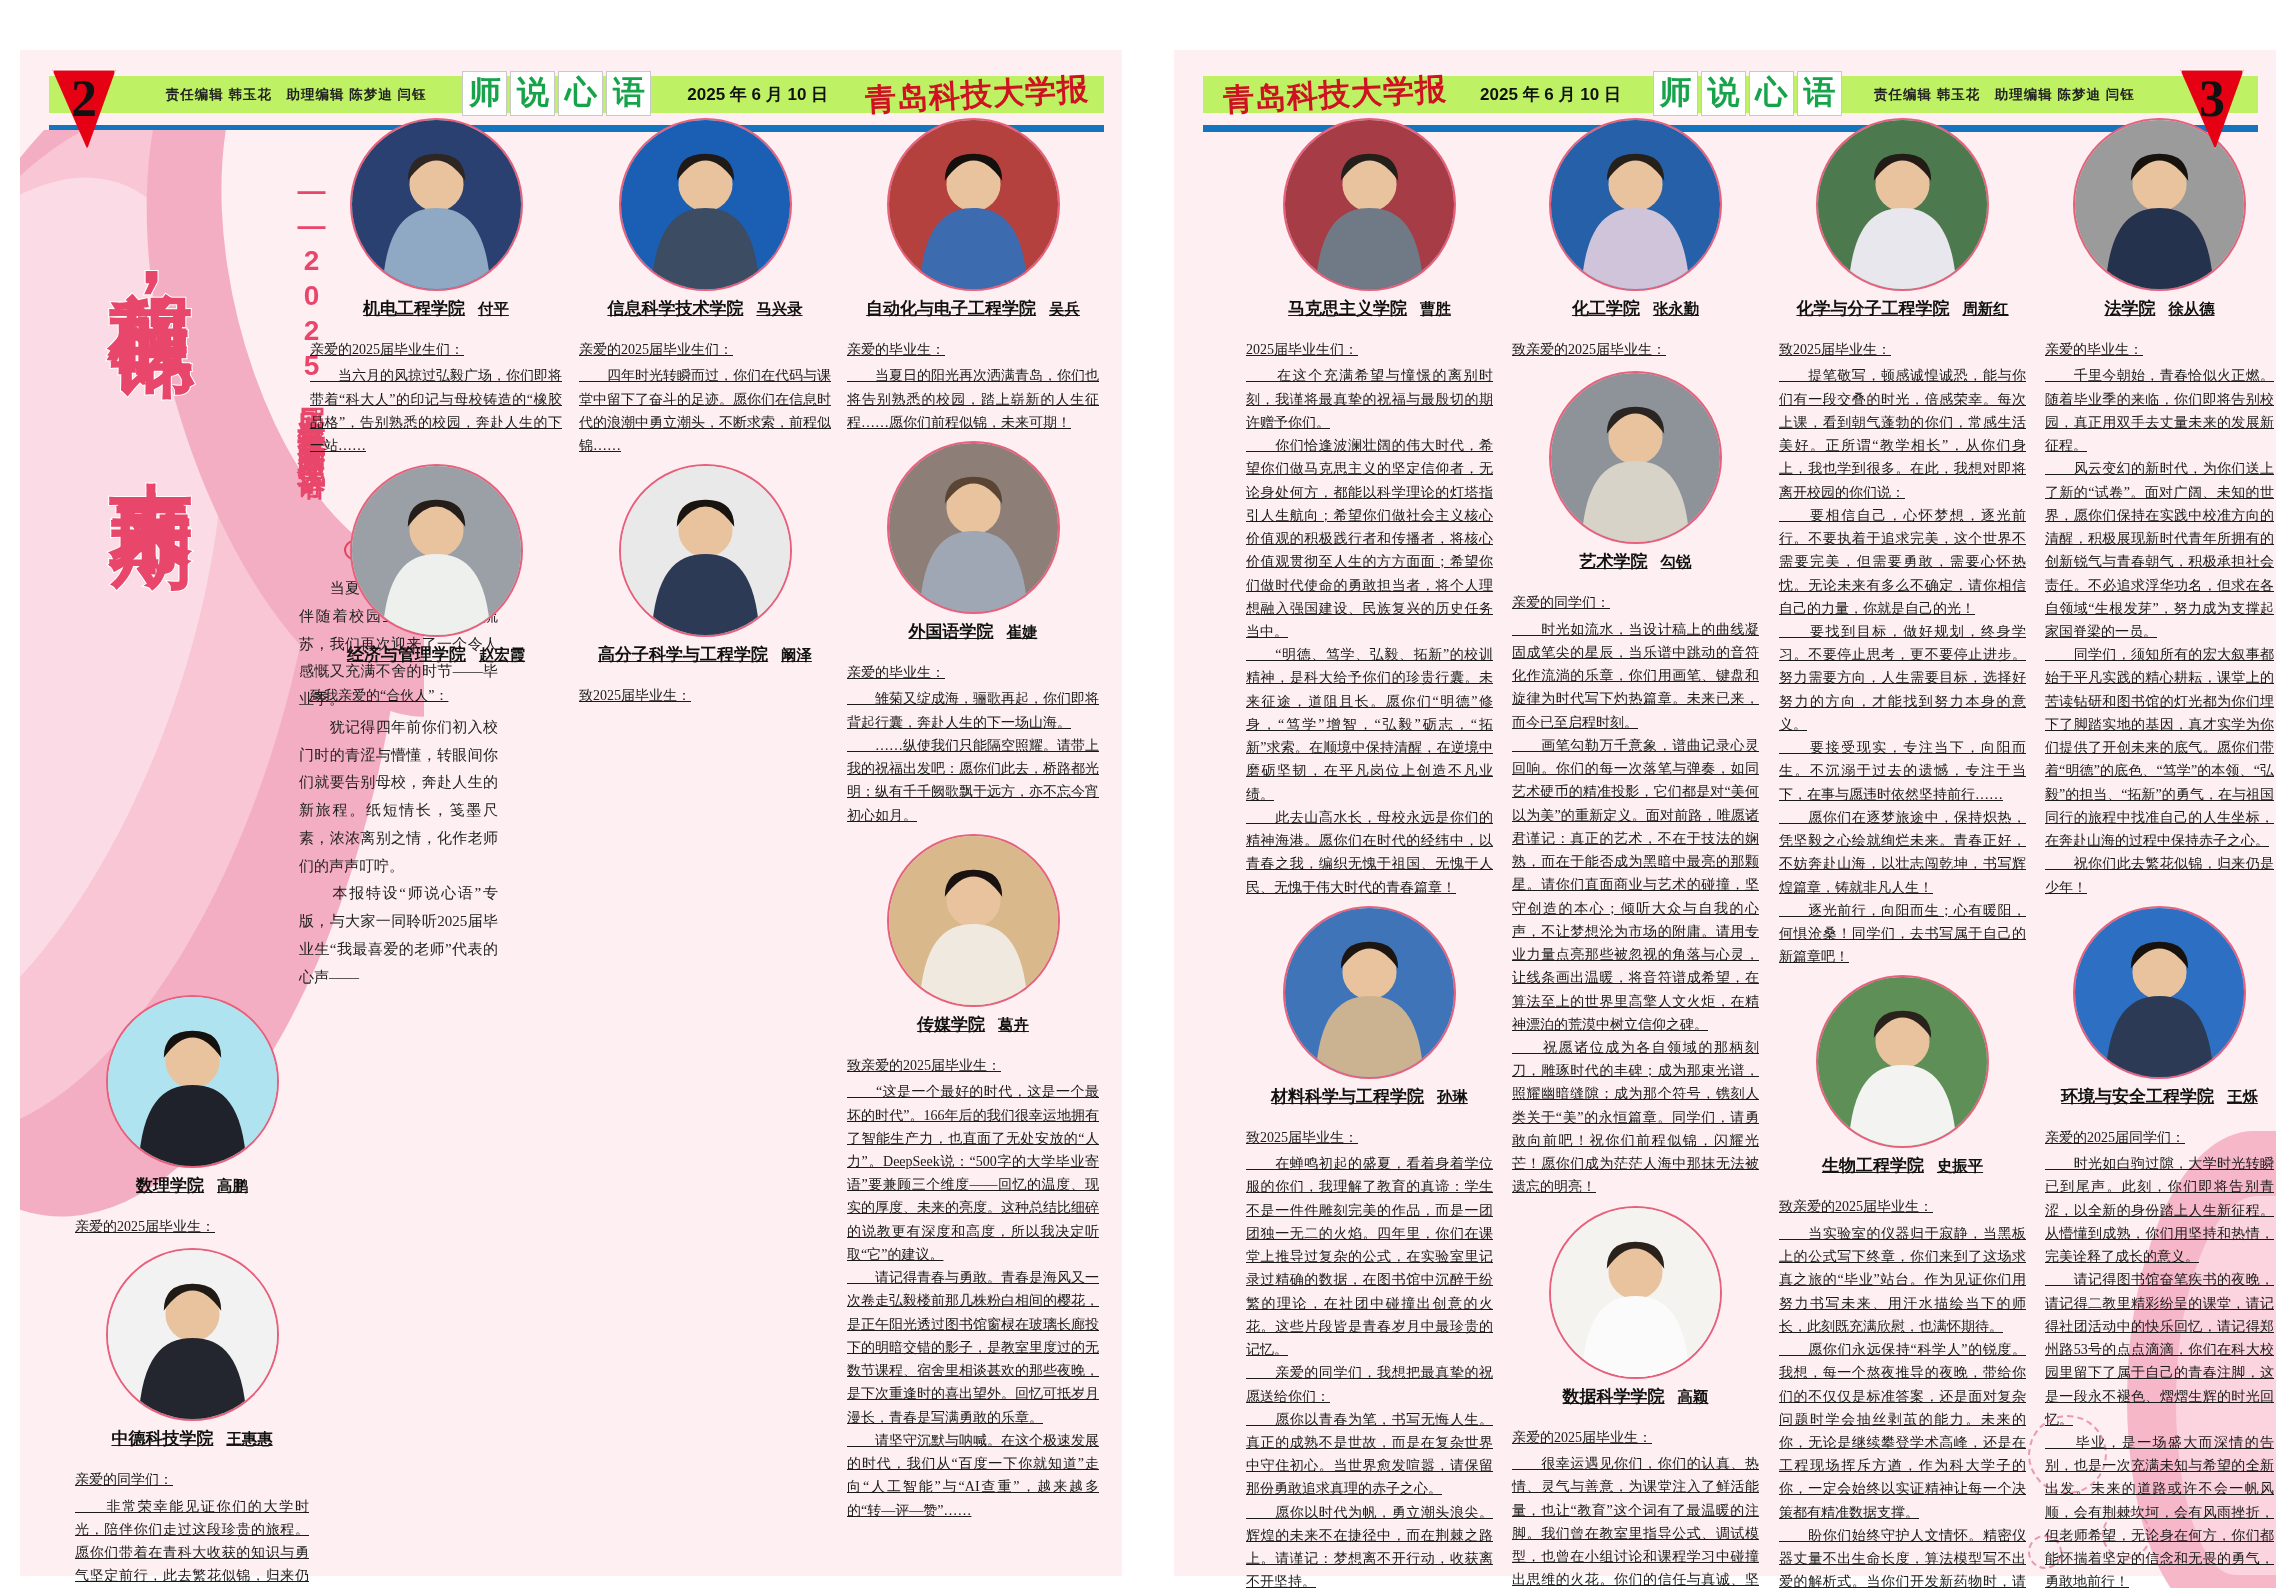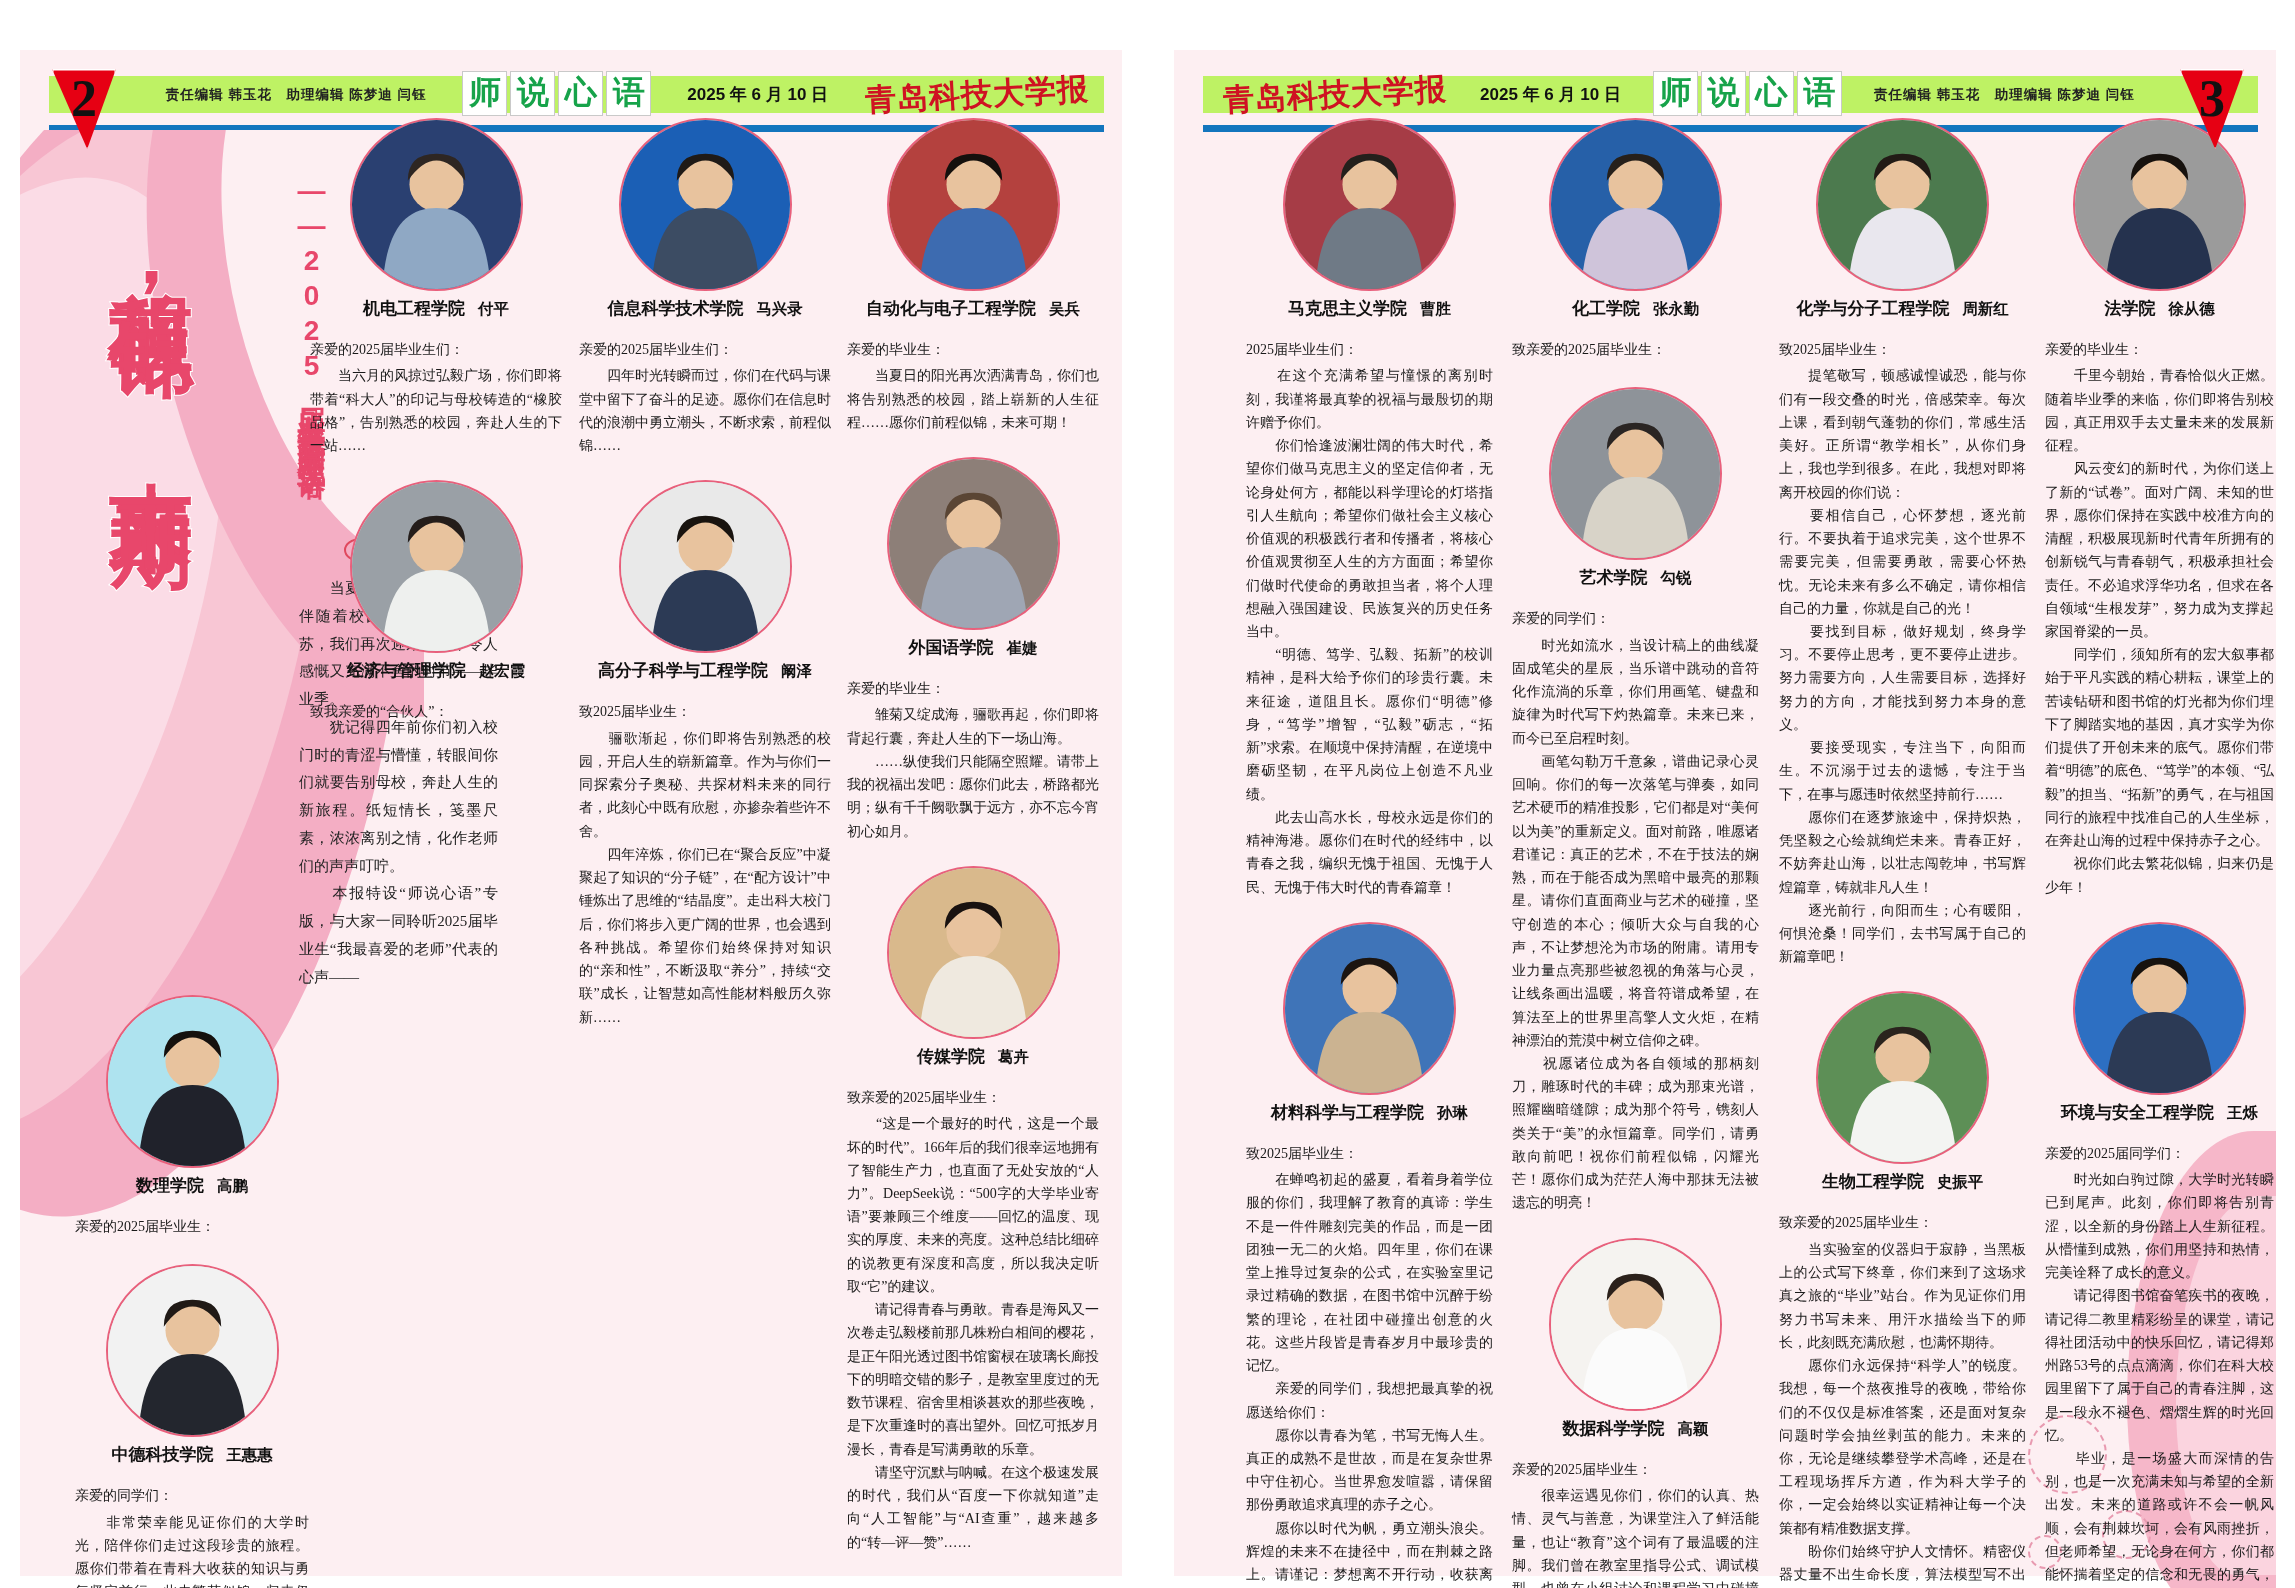--- a/index.html
+++ b/index.html
@@ -41,21 +41,21 @@
         -webkit-text-stroke:2px #ffffff;paint-order:stroke fill;font-size:84px;letter-spacing:9px;}
   .vtitle .seg2{margin-top:60px;}
   .vsub{position:absolute;left:272px;top:45px;writing-mode:vertical-rl;text-orientation:upright;
         font-family:"Liberation Sans",sans-serif;font-weight:700;color:#e8476b;font-size:28px;letter-spacing:4px;height:822px;}
   
   #intro{position:absolute;left:299px;top:538px;width:199px;}
   #intro .rings{display:flex;gap:45px;margin-left:45px;margin-bottom:13px;}
   #intro .ring{width:29px;height:20px;border:2.5px solid #e0485e;border-radius:50%;}
   #intro p{margin:0;font-size:15px;line-height:1.85;text-align:justify;white-space:pre-line;color:#222;}
   
-  .col{position:absolute;display:flex;flex-direction:column;gap:20px;}
+  .col{position:absolute;display:flex;flex-direction:column;gap:4px;text-decoration:underline;}
   .card{margin:0;display:flex;flex-direction:column;}
   .photo{width:169px;height:169px;border-radius:50%;overflow:hidden;border:2.5px solid #e8607c;
          margin:3px auto 5px auto;background:#ddd;}
   .photo svg{display:block;width:100%;height:100%;}
   .cap{text-align:center;margin:1px 0 7px 0;white-space:nowrap;}
   .cap .college{font-family:"Liberation Sans",sans-serif;font-weight:800;font-size:17px;color:#111;}
   .cap .tname{font-family:"Liberation Serif",serif;font-weight:700;font-size:15.4px;color:#111;margin-left:13px;}
   .greet{margin:12px 0 3px 0;font-size:14px;line-height:1.6;}
   .msg{margin:0;font-size:14px;line-height:1.66;text-align:justify;white-space:pre-line;}
   
@@ -176,22 +176,20 @@
     <div class="photo" style="--bg:#e9e9e9;--top:#2c3a55;--hair:#19140f">
       <svg viewBox="0 0 100 100" preserveAspectRatio="xMidYMid slice">
           <rect width="100" height="100" style="fill:var(--bg)"></rect>
           <circle cx="50" cy="38" r="16" style="fill:#e8c39e"></circle>
           <path d="M33 36 q17 -24 34 0 q0 -16 -17 -16 q-17 0 -17 16z" style="fill:var(--hair)"></path>
           <path d="M50 52 c-18 0 -30 12 -32 48 h64 c-2 -36 -14 -48 -32 -48z" style="fill:var(--top)"></path>
         </svg>
     </div>
     <figcaption class="cap"><span class="college">高分子科学与工程学院</span><span class="tname">阚泽</span></figcaption>
     <p class="greet">致2025届毕业生：</p>
-    <p class="msg">　　骊歌渐起，你们即将告别熟悉的校园，开启人生的崭新篇章。作为与你们一同探索分子奥秘、共探材料未来的同行者，此刻心中既有欣慰，亦掺杂着些许不舍。
-　　四年淬炼，你们已在“聚合反应”中凝聚起了知识的“分子链”，在“配方设计”中锤炼出了思维的“结晶度”。走出科大校门后，你们将步入更广阔的世界，也会遇到各种挑战。希望你们始终保持对知识的“亲和性”，不断汲取“养分”，持续“交联”成长，让智慧如高性能材料般历久弥新……</p>
   </figure>
 </div>
 
 <div class="col" id="colC">
   <figure class="card">
     <div class="photo" style="--bg:#b4413e;--top:#3d6bb0;--hair:#14100d">
       <svg viewBox="0 0 100 100" preserveAspectRatio="xMidYMid slice">
           <rect width="100" height="100" style="fill:var(--bg)"></rect>
           <circle cx="50" cy="38" r="16" style="fill:#e8c39e"></circle>
           <path d="M33 36 q17 -24 34 0 q0 -16 -17 -16 q-17 0 -17 16z" style="fill:var(--hair)"></path>

